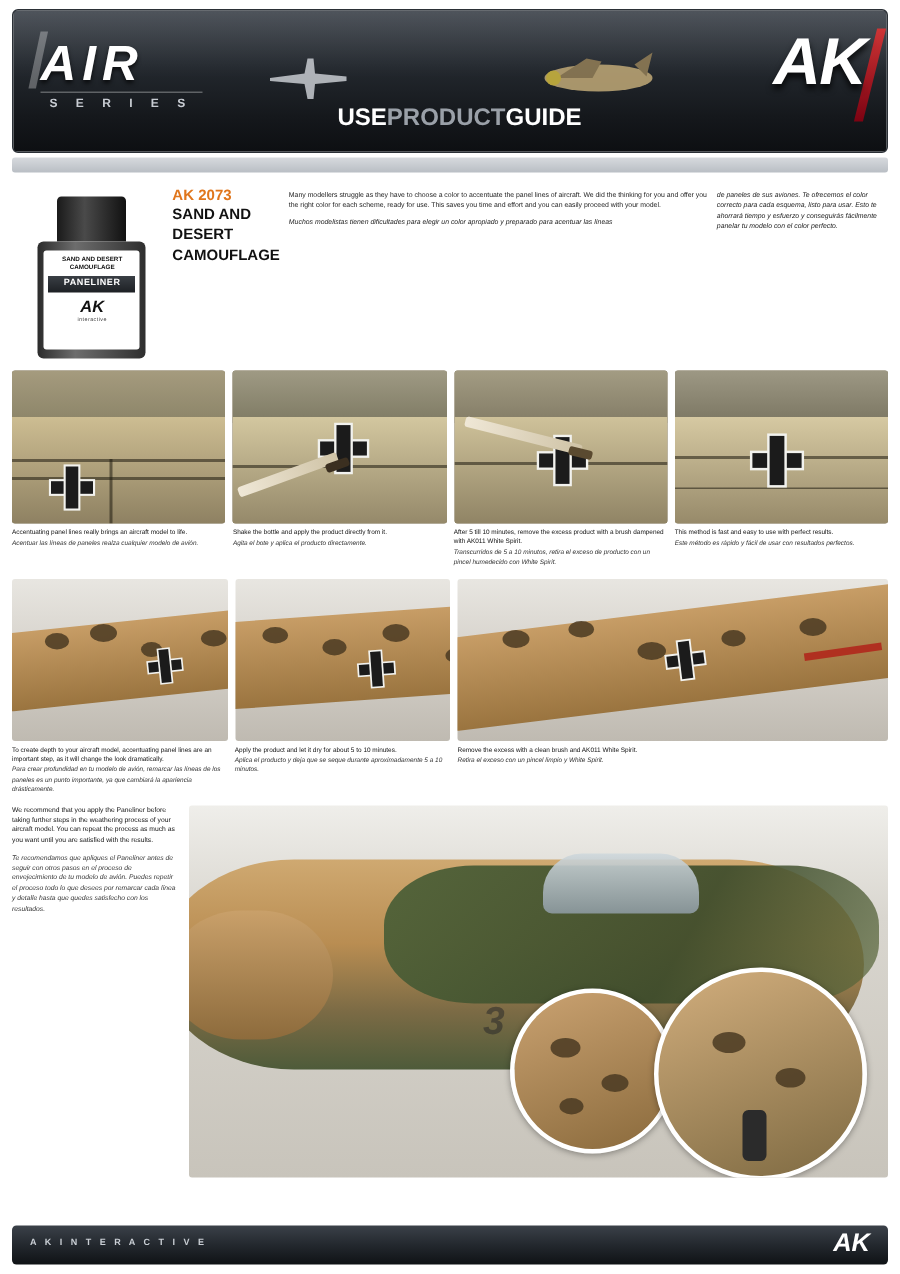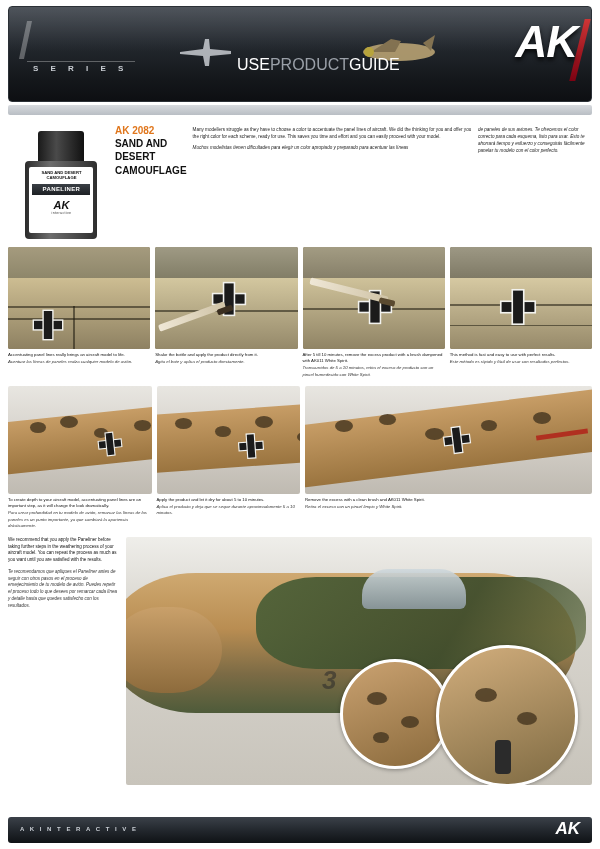--- a/index.html
+++ b/index.html
@@ -52,22 +52,22 @@
     background:rgba(255,255,255,.3);
   }
   .hdr-howto {
     position:absolute; left:233px; top:14px;
     color:#fff; font-weight:bold; font-size:30px;
     letter-spacing:1px;
     text-shadow: 0 2px 3px rgba(0,0,0,.8);
   }
   .hdr-howto .to { color:#cfd3d8; }
   .hdr-sub {
-    position:absolute; left:216px; top:49px;
-    color:#fff; font-weight:normal; font-size:16px; letter-spacing:0px;margin-left:12px;
+    position:absolute; left:216px; top:63px;
+    color:#fff; font-weight:bold; font-size:16px; letter-spacing:0px;
   }
   .hdr-sub .grey { color:#9aa0a8; }
   .hdr-ak {
     position:absolute; right:14px; top:10px;
     color:#fff; font-weight:bold; font-style:italic; font-size:44px;
     letter-spacing:-1px;
     text-shadow: 0 3px 4px rgba(0,0,0,.8);
   }
   .hdr-ak-slash {
     position:absolute; right:8px; top:12px; width:6px; height:62px;
@@ -231,20 +231,21 @@
     color:#c9ced4; font-size:6px; letter-spacing:2px; font-weight:bold;
   }
 </style>
 </head>
 <body>
 
 <div class="page">
 
   <div class="header">
     <div class="hdr-air-bar"></div>
+    <div class="hdr-air">AIR</div>
     <div class="hdr-series-line"></div>
     <div class="hdr-series">S E R I E S</div>
 
     <svg class="plane-silhouette plane1" width="58" height="34" viewBox="0 0 58 34">
       <path d="M3 17 L26 14 L28 4 L32 4 L33 14 L54 16 L54 19 L33 21 L32 31 L28 31 L26 21 L3 19 Z" fill="#cfd3d8" opacity=".9"></path>
     </svg>
     <svg class="plane-silhouette plane2" width="76" height="46" viewBox="0 0 76 46">
       <ellipse cx="38" cy="23" rx="36" ry="9" fill="#b8a273"></ellipse>
       <path d="M10 23 L30 10 L40 12 L34 23 Z" fill="#8d7a55"></path>
       <circle cx="8" cy="23" r="5" fill="#c8b23f"></circle>
@@ -269,21 +270,21 @@
             <div class="bl-name">CAMOUFLAGE</div>
             <div class="bl-panel">PANELINER</div>
             <div class="bl-ak">AK</div>
             <div class="bl-sub">interactive</div>
           </div>
         </div>
       </div>
     </div>
 
     <div class="intro-col">
-      <div class="prod-code">AK 2082</div>
+      <div class="prod-code">AK 2073</div>
       <div class="prod-name">SAND AND DESERT</div>
       <div class="prod-name">CAMOUFLAGE</div>
     </div>
 
     <div style="width:300px; padding-top:2px;">
       <div class="intro-en" style="width:100%;">Many modellers struggle as they have to choose a color to accentuate the panel lines of aircraft. We did the thinking for you and offer you the right color for each scheme, ready for use. This saves you time and effort and you can easily proceed with your model.</div>
       <div class="intro-es" style="width:100%; margin-top:4px;">Muchos modelistas tienen dificultades para elegir un color apropiado y preparado para acentuar las líneas</div>
     </div>
 
     <div class="intro-right">de paneles de sus aviones. Te ofrecemos el color correcto para cada esquema, listo para usar. Esto te ahorrará tiempo y esfuerzo y conseguirás fácilmente panelar tu modelo con el color perfecto.</div>

